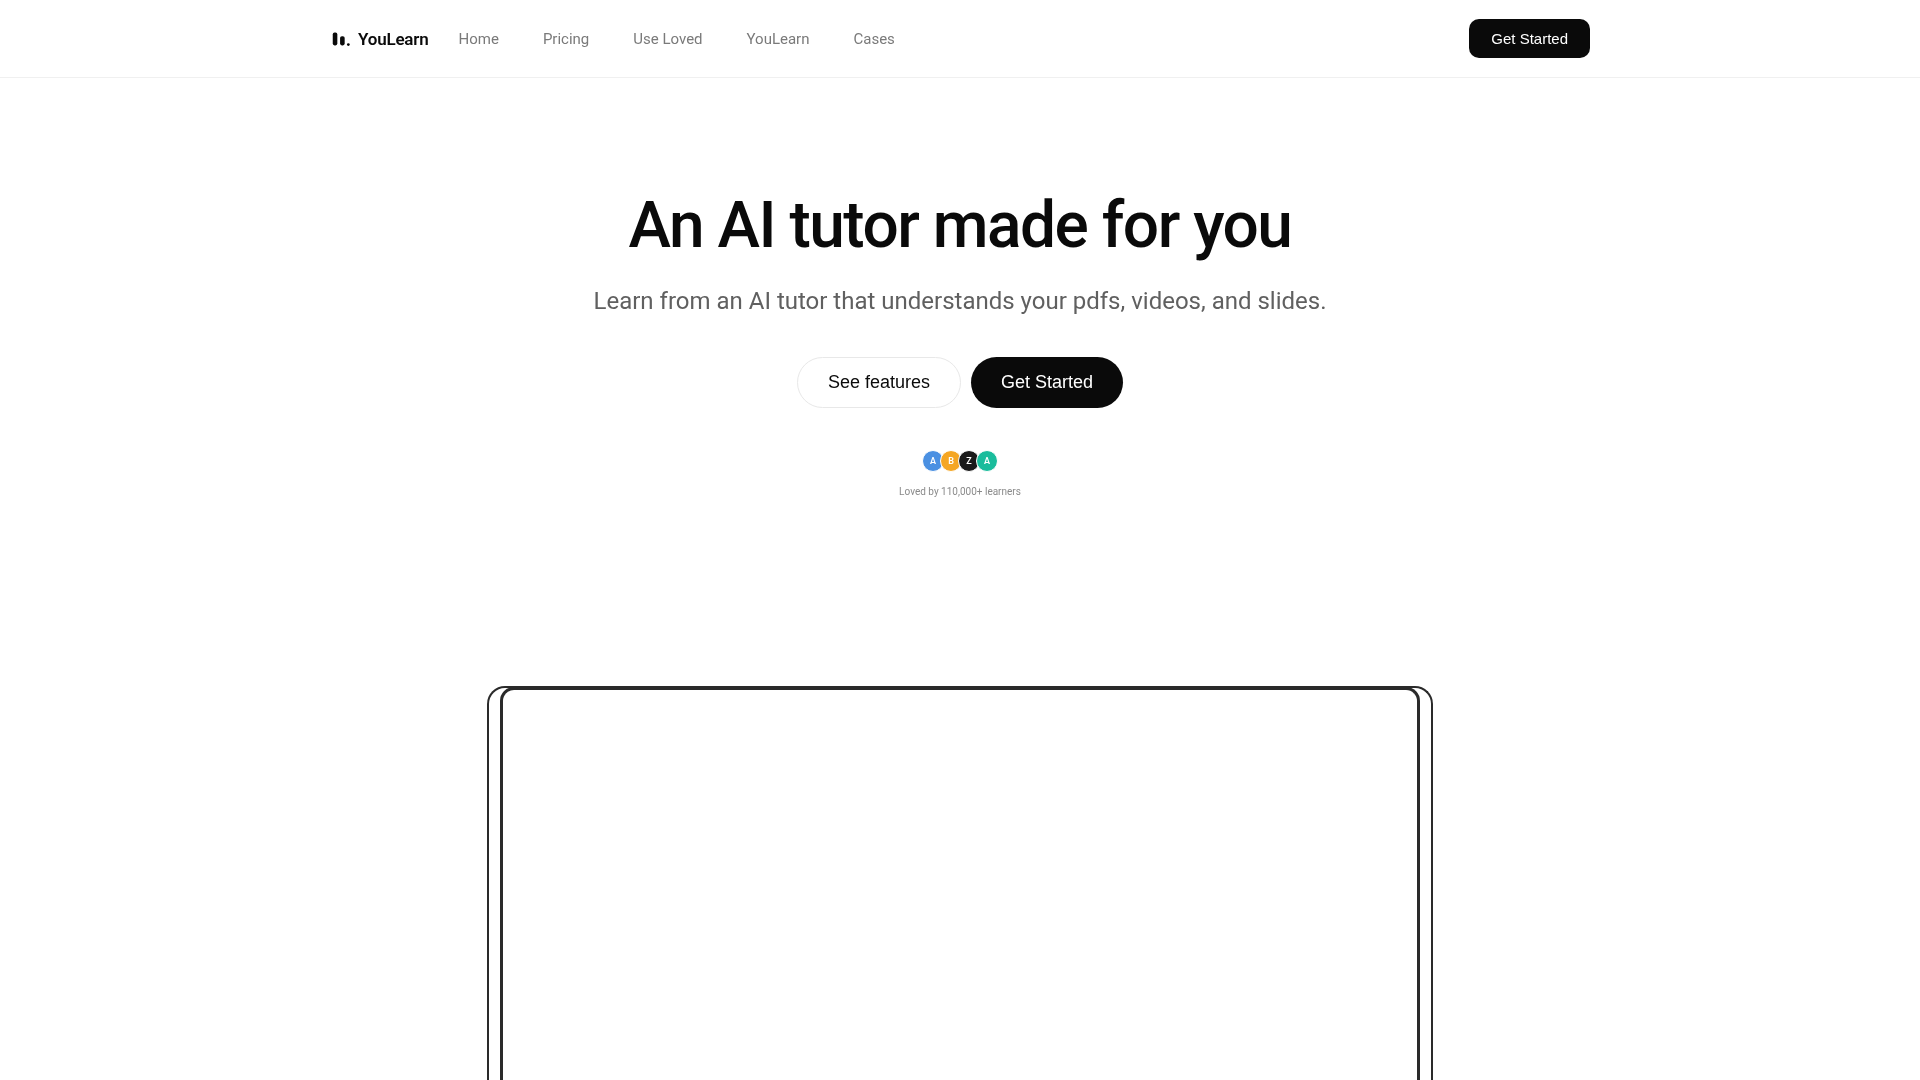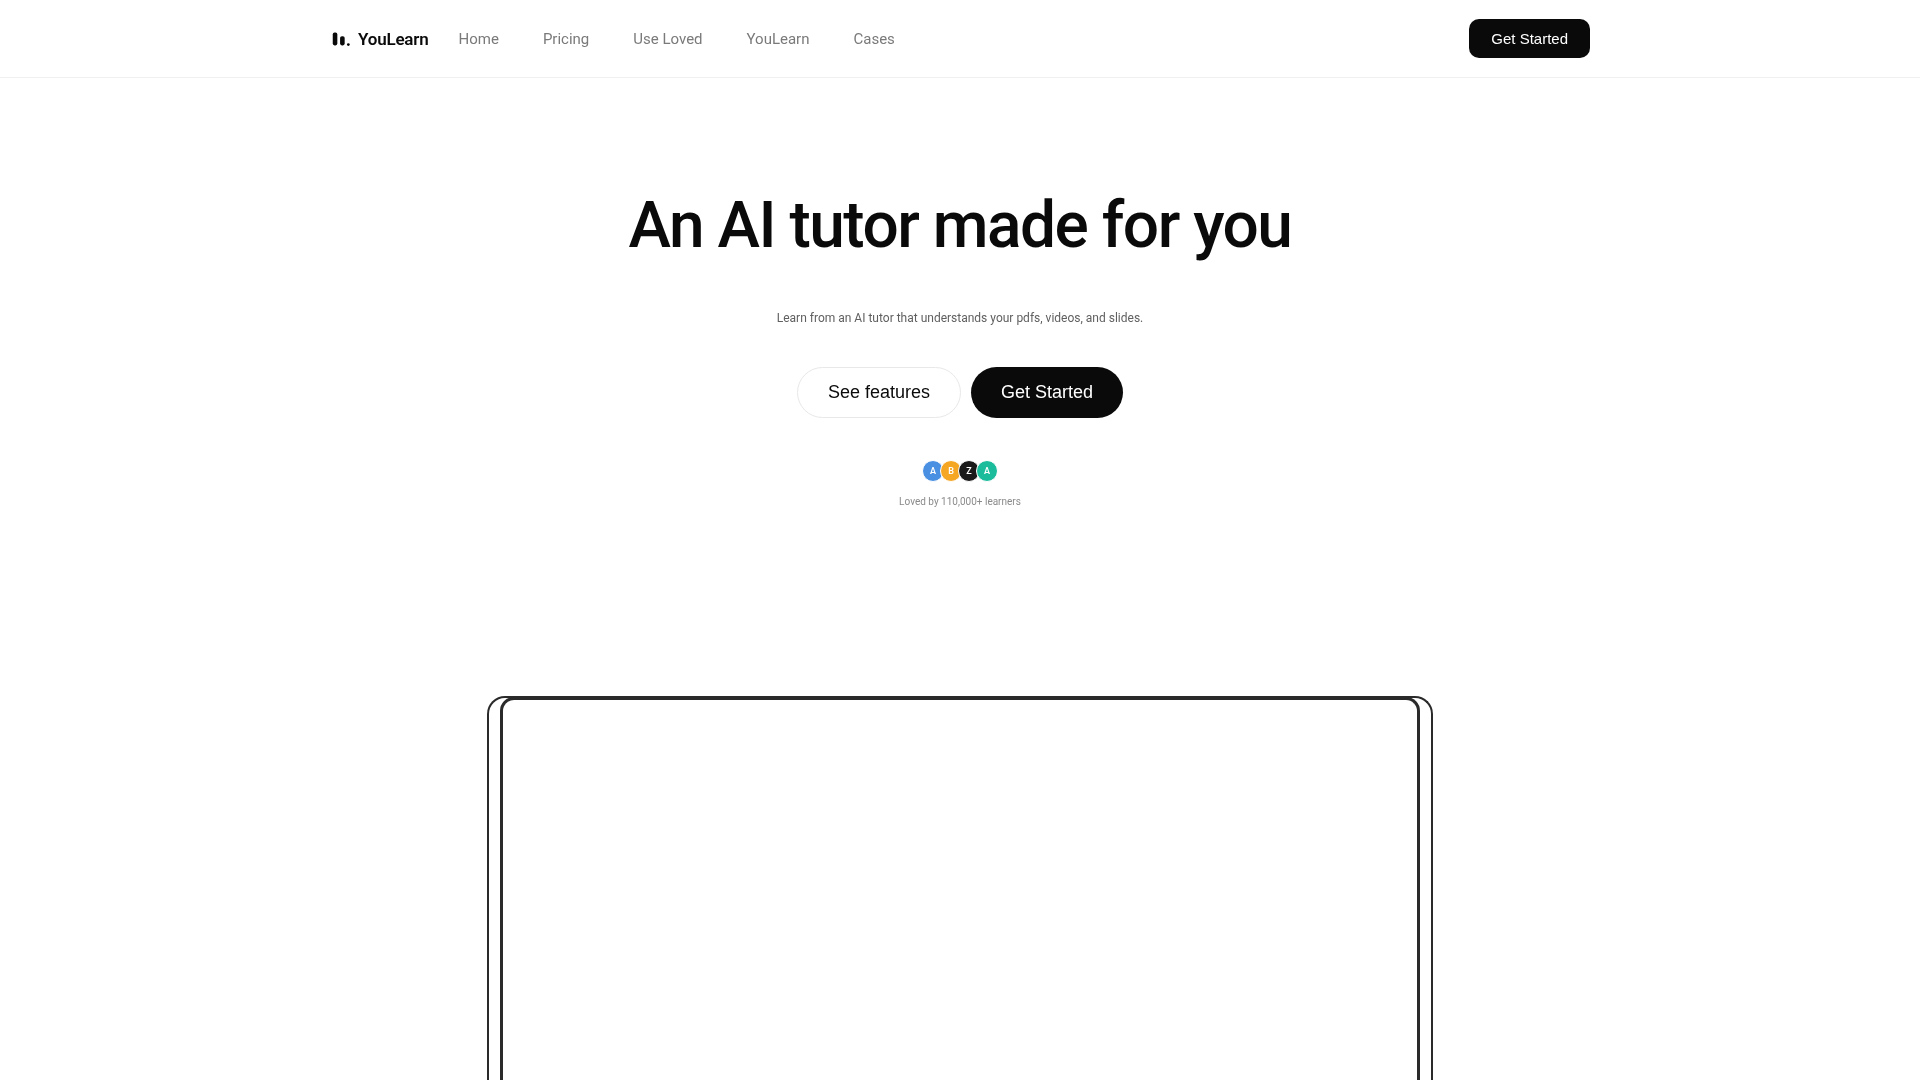--- a/index.html
+++ b/index.html
@@ -70,22 +70,22 @@
       padding-top: 110px;
     }
     .hero-title {
       font-size: 64px;
       font-weight: 500;
       letter-spacing: -1.5px;
       color: #0a0a0a;
       text-align: center;
     }
     .hero-subtitle {
-      margin-top: 48px;
-      font-size: 12px;
+      margin-top: 24px;
+      font-size: 24px;
       color: #606060;
       text-align: right;
     }
     .hero-cta {
       display: flex;
       gap: 10px;
       margin-top: 42px;
     }
     .btn-secondary {
       background: #ffffff;

